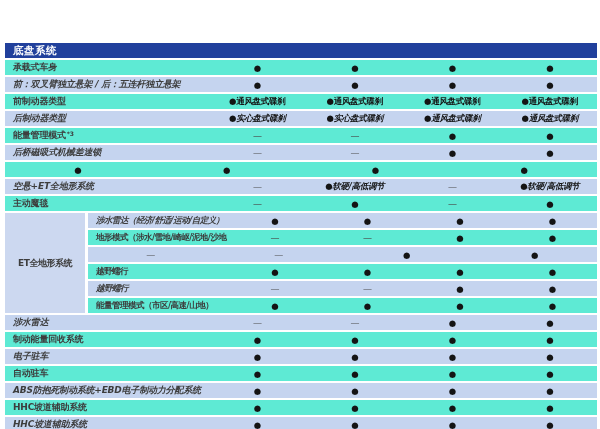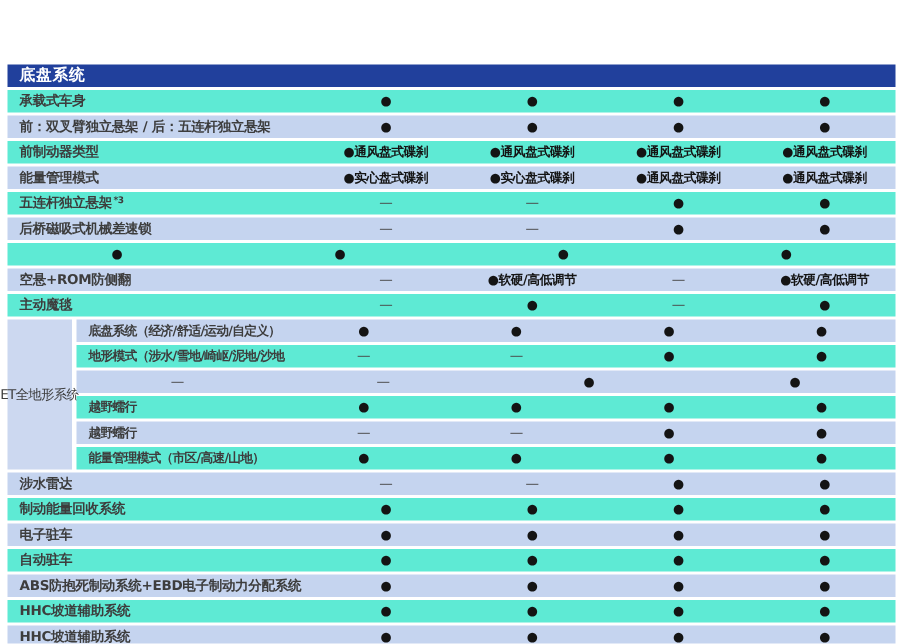--- a/index.html
+++ b/index.html
@@ -19,26 +19,26 @@
   .label-cell{
     width:202px;display:flex;align-items:center;padding-left:8px;
     font-size:9px;font-weight:bold;color:#3d3d3d;letter-spacing:-0.2px;
   }
   .label-cell sup{font-size:6px;line-height:1;margin-left:1px;transform:translateY(-2px);}
   .val-cell{
     flex:1;display:flex;align-items:center;justify-content:center;
     font-size:8.5px;font-weight:bold;color:#141414;letter-spacing:-0.3px;
   }
   .val-cell.dash{color:#4a4a4a;font-weight:normal;font-size:9px;}
-  .stripe-blue{background:var(--row-alt-bg,#c5d4ef);}
+  .stripe-blue{background:var(--row-alt-bg,#c5d4ef);font-style:italic;}
   .stripe-white{background:#5eead4;}
   .group-block{display:flex;gap:3px;margin-top:2px;}
   .group-cell{
-    width:43px;background:var(--group-bg,#ccd8f0);display:flex;align-items:center;
-    justify-content:center;font-size:9px;font-weight:normal;color:#3d3d3d;
+    width:80px;background:var(--group-bg,#ccd8f0);display:flex;align-items:center;
+    justify-content:center;font-size:9px;font-weight:bold;color:#3d3d3d;
     box-sizing:border-box;white-space:nowrap;letter-spacing:-0.5px;
   }
   .group-rows{flex:1;min-width:0;}
   .group-rows .row:first-child{margin-top:0;}
   .group-rows .label-cell{width:139px;font-size:8.5px;letter-spacing:-0.5px;}
 </style>
 </head>
 <body>
 
 <div class="spec-table">
@@ -68,30 +68,30 @@
         <div class="cell label-cell">
           <span>前制动器类型</span>
         </div>
         <div class="cell val-cell">●通风盘式碟刹</div>
         <div class="cell val-cell">●通风盘式碟刹</div>
         <div class="cell val-cell">●通风盘式碟刹</div>
         <div class="cell val-cell">●通风盘式碟刹</div>
       </div>
       <div class="row stripe-blue">
         <div class="cell label-cell">
-          <span>能量管理模式</span>
+          <span>后制动器类型</span>
         </div>
         <div class="cell val-cell">●实心盘式碟刹</div>
         <div class="cell val-cell">●实心盘式碟刹</div>
         <div class="cell val-cell">●通风盘式碟刹</div>
         <div class="cell val-cell">●通风盘式碟刹</div>
       </div>
       <div class="row stripe-white">
         <div class="cell label-cell">
-          <span>五连杆独立悬架</span>
+          <span>能量管理模式</span>
           <sup>*3</sup>
         </div>
         <div class="cell val-cell dash">—</div>
         <div class="cell val-cell dash">—</div>
         <div class="cell val-cell">●</div>
         <div class="cell val-cell">●</div>
       </div>
       <div class="row stripe-blue">
         <div class="cell label-cell">
           <span>后桥磁吸式机械差速锁</span>
@@ -102,42 +102,42 @@
         <div class="cell val-cell">●</div>
       </div>
       <div class="row stripe-white">
         <div class="cell val-cell">●</div>
         <div class="cell val-cell">●</div>
         <div class="cell val-cell">●</div>
         <div class="cell val-cell">●</div>
       </div>
       <div class="row stripe-blue">
         <div class="cell label-cell">
-          <span>空悬+ROM防侧翻</span>
+          <span>空悬+ET全地形系统</span>
         </div>
         <div class="cell val-cell dash">—</div>
         <div class="cell val-cell">●软硬/高低调节</div>
         <div class="cell val-cell dash">—</div>
         <div class="cell val-cell">●软硬/高低调节</div>
       </div>
       <div class="row stripe-white">
         <div class="cell label-cell">
           <span>主动魔毯</span>
         </div>
         <div class="cell val-cell dash">—</div>
         <div class="cell val-cell">●</div>
         <div class="cell val-cell dash">—</div>
         <div class="cell val-cell">●</div>
       </div>
       <div class="group-block">
         <div class="group-cell">ET全地形系统</div>
         <div class="group-rows">
           <div class="row stripe-blue">
             <div class="cell label-cell">
-              <span>底盘系统（经济/舒适/运动/自定义）</span>
+              <span>涉水雷达（经济/舒适/运动/自定义）</span>
             </div>
             <div class="cell val-cell">●</div>
             <div class="cell val-cell">●</div>
             <div class="cell val-cell">●</div>
             <div class="cell val-cell">●</div>
           </div>
           <div class="row stripe-white">
             <div class="cell label-cell">
               <span>地形模式（涉水/雪地/崎岖/泥地/沙地）</span>
             </div>

